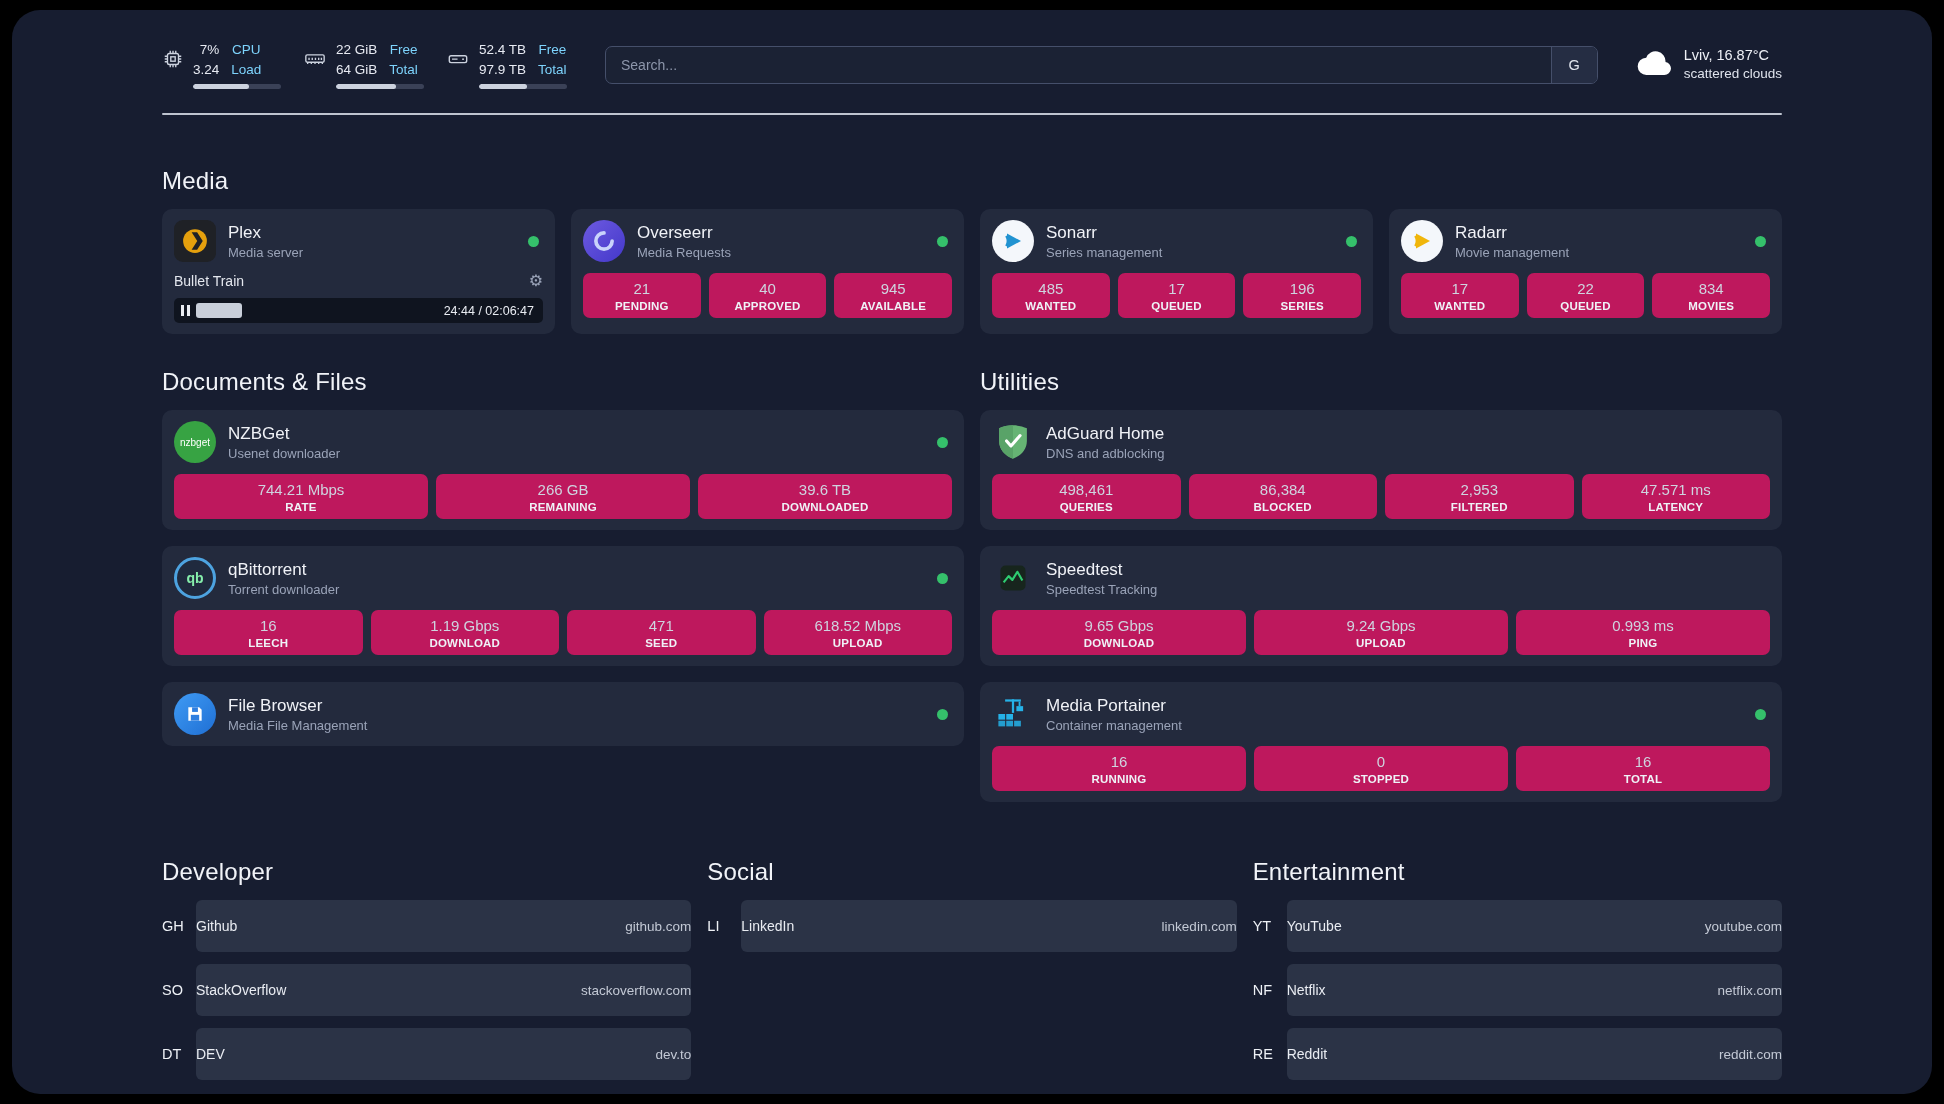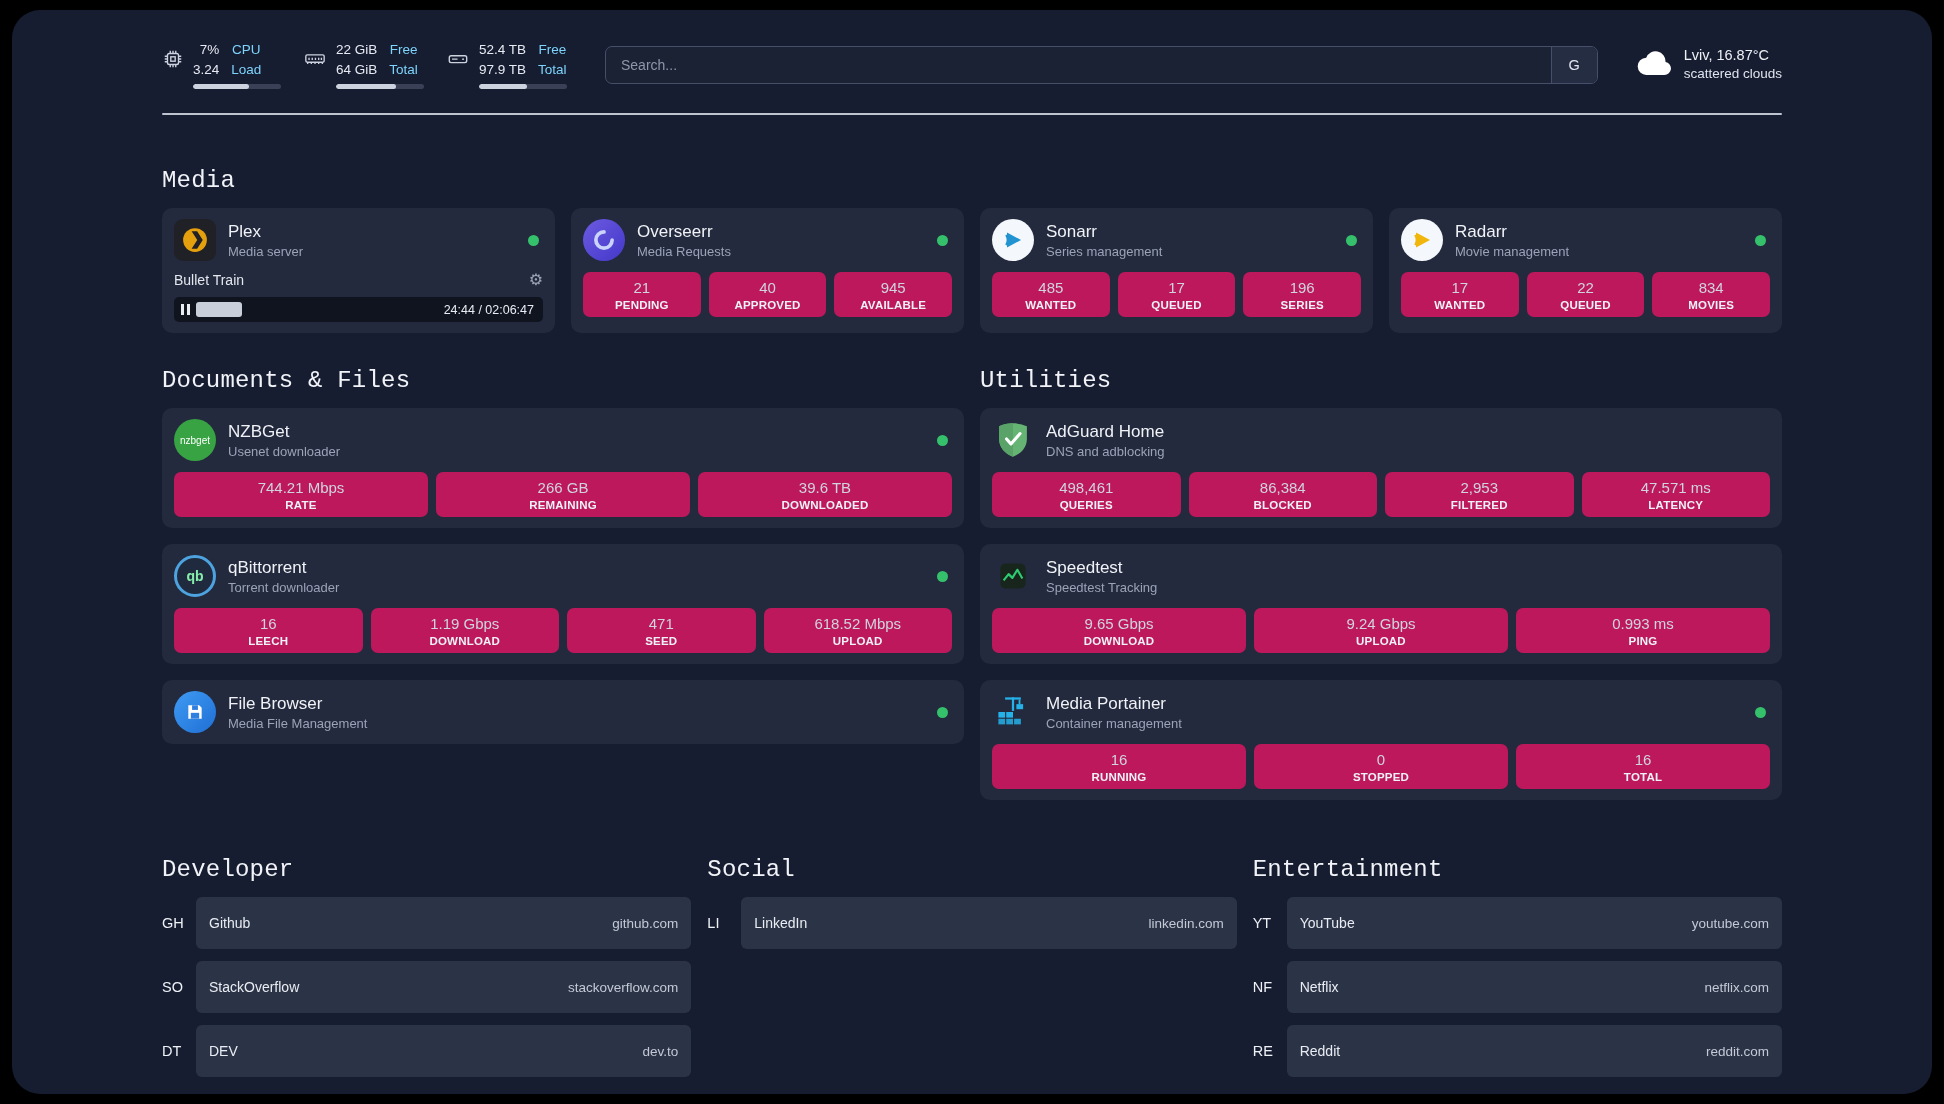--- a/index.html
+++ b/index.html
@@ -21,21 +21,21 @@
   .searchbar input { flex:1; background:transparent; border:none; outline:none; color:#dde1ea; padding:0 15px; font-size:14px; font-family:"Liberation Sans", sans-serif; }
   .searchbar input::placeholder { color:#8d96ab; }
   .search-btn { width:46px; display:flex; align-items:center; justify-content:center; color:#e3e7ef; border-left:1px solid #454f6a; background:#252d43; font-size:14.5px; cursor:pointer; }
   .weather { display:flex; align-items:center; gap:10px; flex:none; }
   .weather-text { display:flex; flex-direction:column; color:#eef0f6; font-size:14.5px; line-height:1.4; }
   .weather-cond { font-size:13.5px; color:#dfe3ec; }
 
   .divider { margin-top:24px; height:2px; background:#cdd2dd; border-radius:1px; opacity:.92; }
 
   
-  .sec-title { font-size:24px; font-weight:500; color:#f1f3f8; letter-spacing:.2px;font-family:Liberation Mono, monospace; }
+  .sec-title { font-size:24px; font-weight:500; color:#f1f3f8; letter-spacing:.2px; }
   .media-sec { margin-top:52px; }
   .media-grid { display:grid; grid-template-columns:repeat(4,1fr); gap:16px; margin-top:14px; }
 
   .card { background:#232a3d; border-radius:10px; padding:11px 12px; }
   .card-head { display:flex; align-items:center; gap:12px; }
   .app-icon { width:42px; height:42px; border-radius:9px; flex:none; display:flex; align-items:center; justify-content:center; overflow:hidden; }
   .round { border-radius:50%; }
   .card-titles { flex:1; min-width:0; }
   .card-name { font-size:17px; font-weight:500; color:#f0f2f7; white-space:nowrap; }
   .card-sub { font-size:13px; color:#9aa3b8; margin-top:2px; white-space:nowrap; }
@@ -56,21 +56,21 @@
   .time { font-size:12.5px; color:#e9ecf2; margin-left:4px; white-space:nowrap; }
 
   .cols { display:grid; grid-template-columns:1fr 1fr; gap:16px; margin-top:34px; }
   .col-stack { display:flex; flex-direction:column; gap:16px; margin-top:14px; }
 
   
   .bookmarks { display:grid; grid-template-columns:repeat(3,1fr); gap:16px; margin-top:56px; }
   .bm-list { margin-top:14px; display:flex; flex-direction:column; gap:12px; }
   .bm-row { display:flex; align-items:center; height:52px; cursor:pointer; }
   .bm-abbr { width:34px; flex:none; text-align:left; color:#eef1f6; font-size:14.5px; }
-  .bm-pill { flex:1; height:100%; background:#2b3346; border-radius:6px; display:flex; align-items:center; justify-content:space-between; padding:0 13px; }
+  .bm-pill { flex:1; height:100%; background:#2b3346; border-radius:6px; display:flex; align-items:center; justify-content:space-between; padding:0 0; }
   .bm-name { color:#e9ecf2; font-size:14px; }
   .bm-url { color:#c3c9d5; font-size:13.5px; }
 
   .icon-text { color:#fff; font-weight:700; }
 </style>
 </head>
 <body>
 
 <div class="panel">
   <div class="content">

